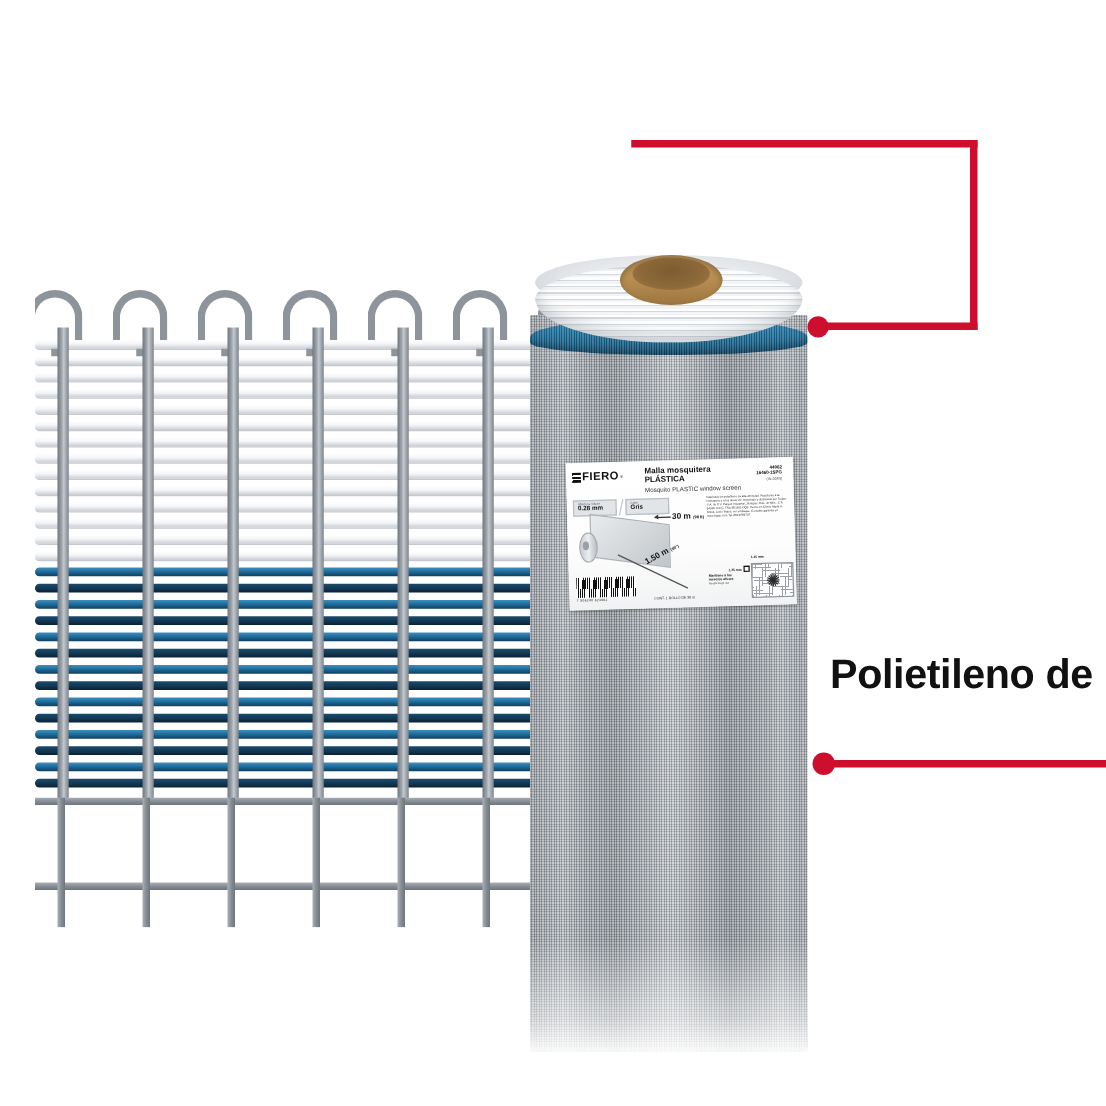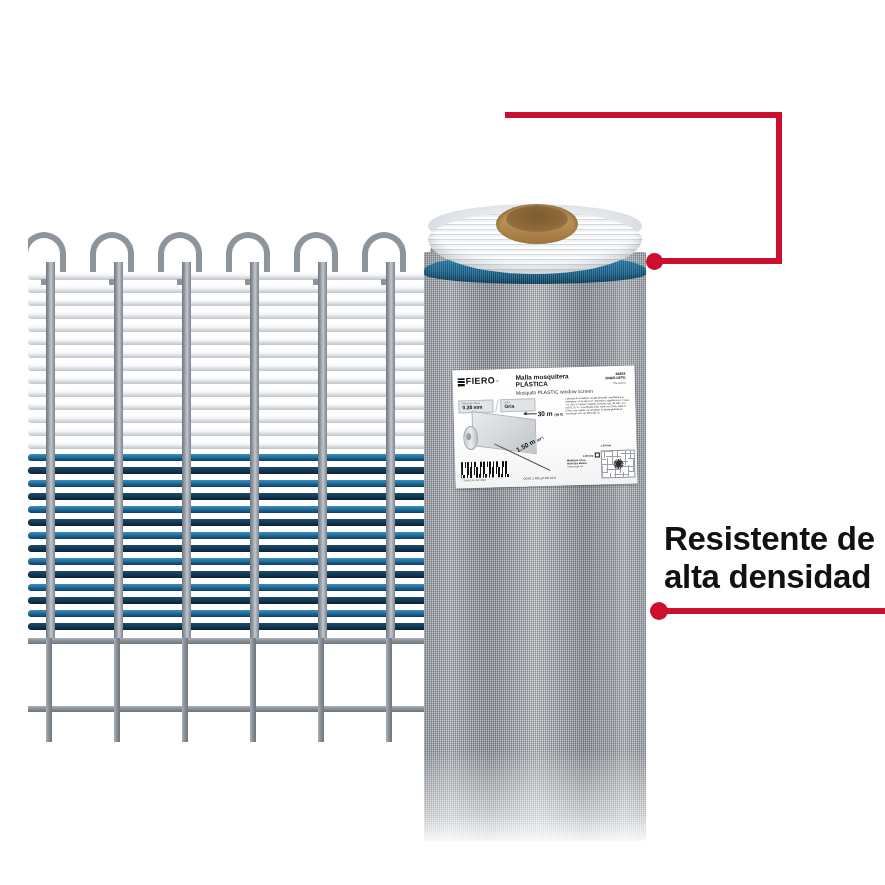--- a/index.html
+++ b/index.html
@@ -754,19 +754,18 @@
       <div id="content-note">CONT. 1 ROLLO DE 30 m</div>
     </div>
   </div>
 
   <div class="rule" id="rule-top-h"></div>
   <div class="rule" id="rule-top-v"></div>
   <div class="rule" id="rule-top-h2"></div>
   <div id="dot-top"></div>
 
   <div class="callout-title" id="callout-bottom-title">
-    <span>Resistente de</span><br>
-    <span>alta densidad</span>
+    <span>Polietileno de</span><br>
   </div>
   <div class="rule" id="rule-bot-h"></div>
   <div id="dot-bot"></div>
 
 </div>
 
 </body></html>

